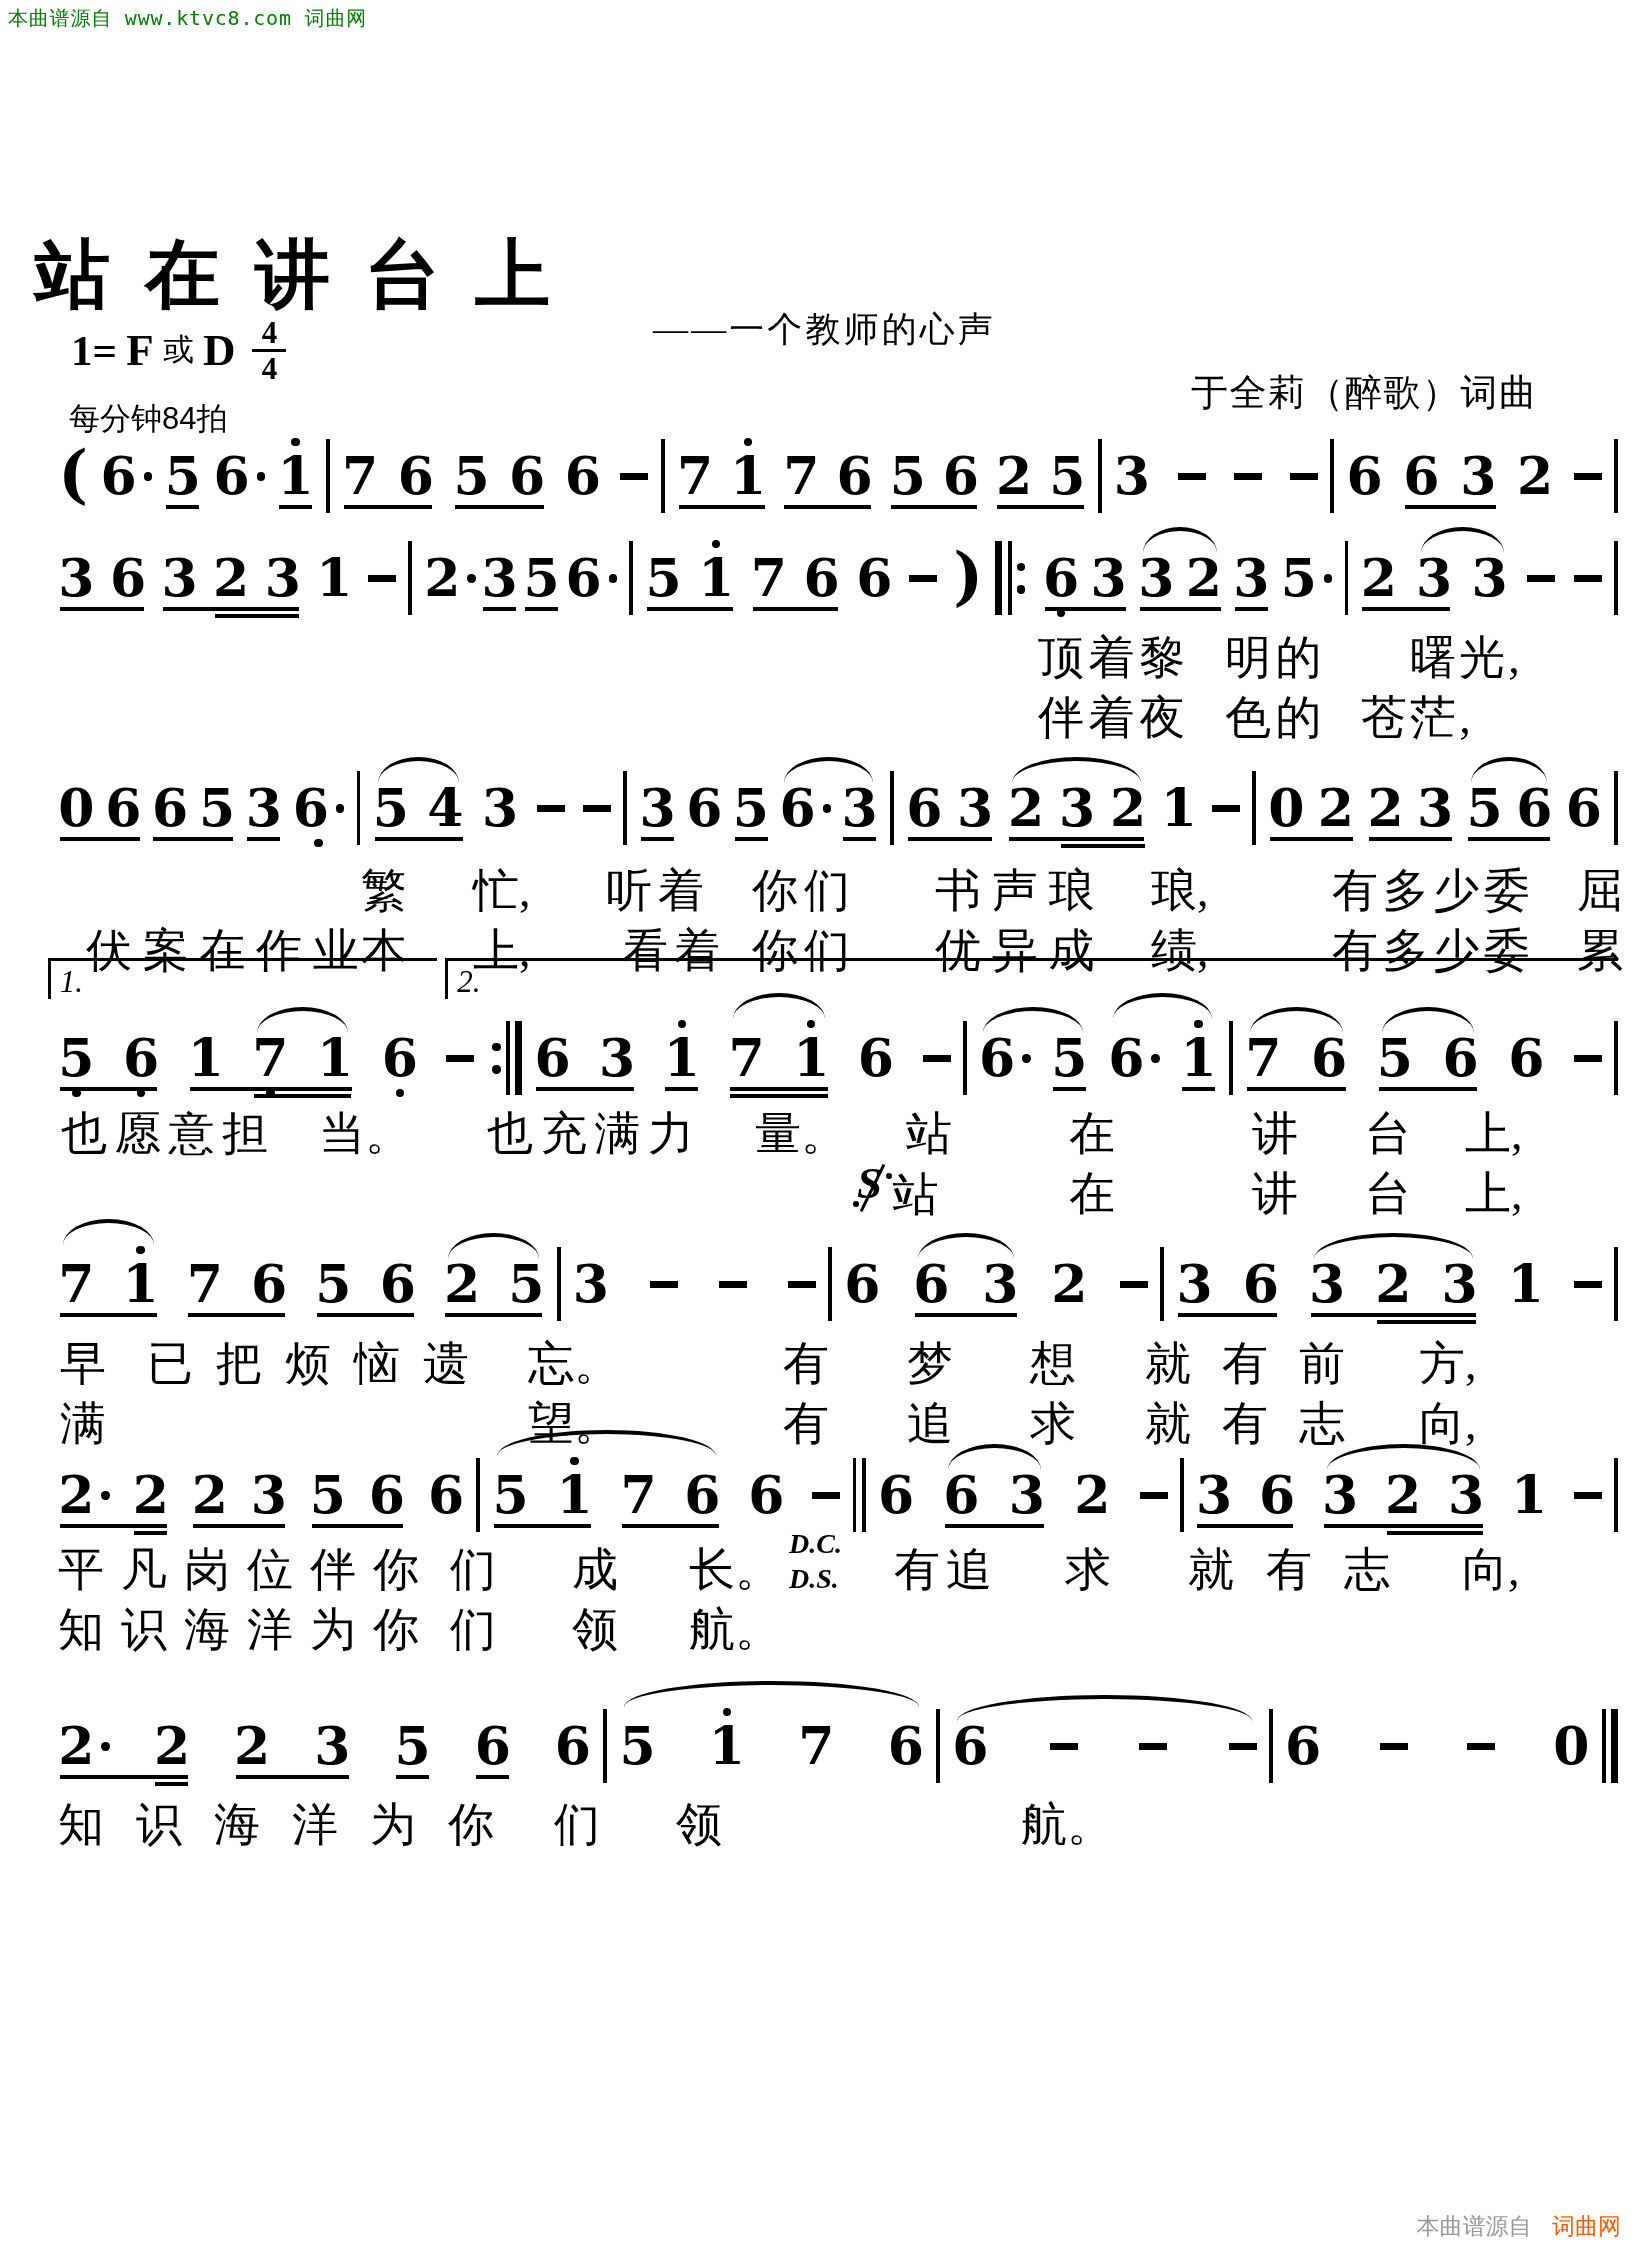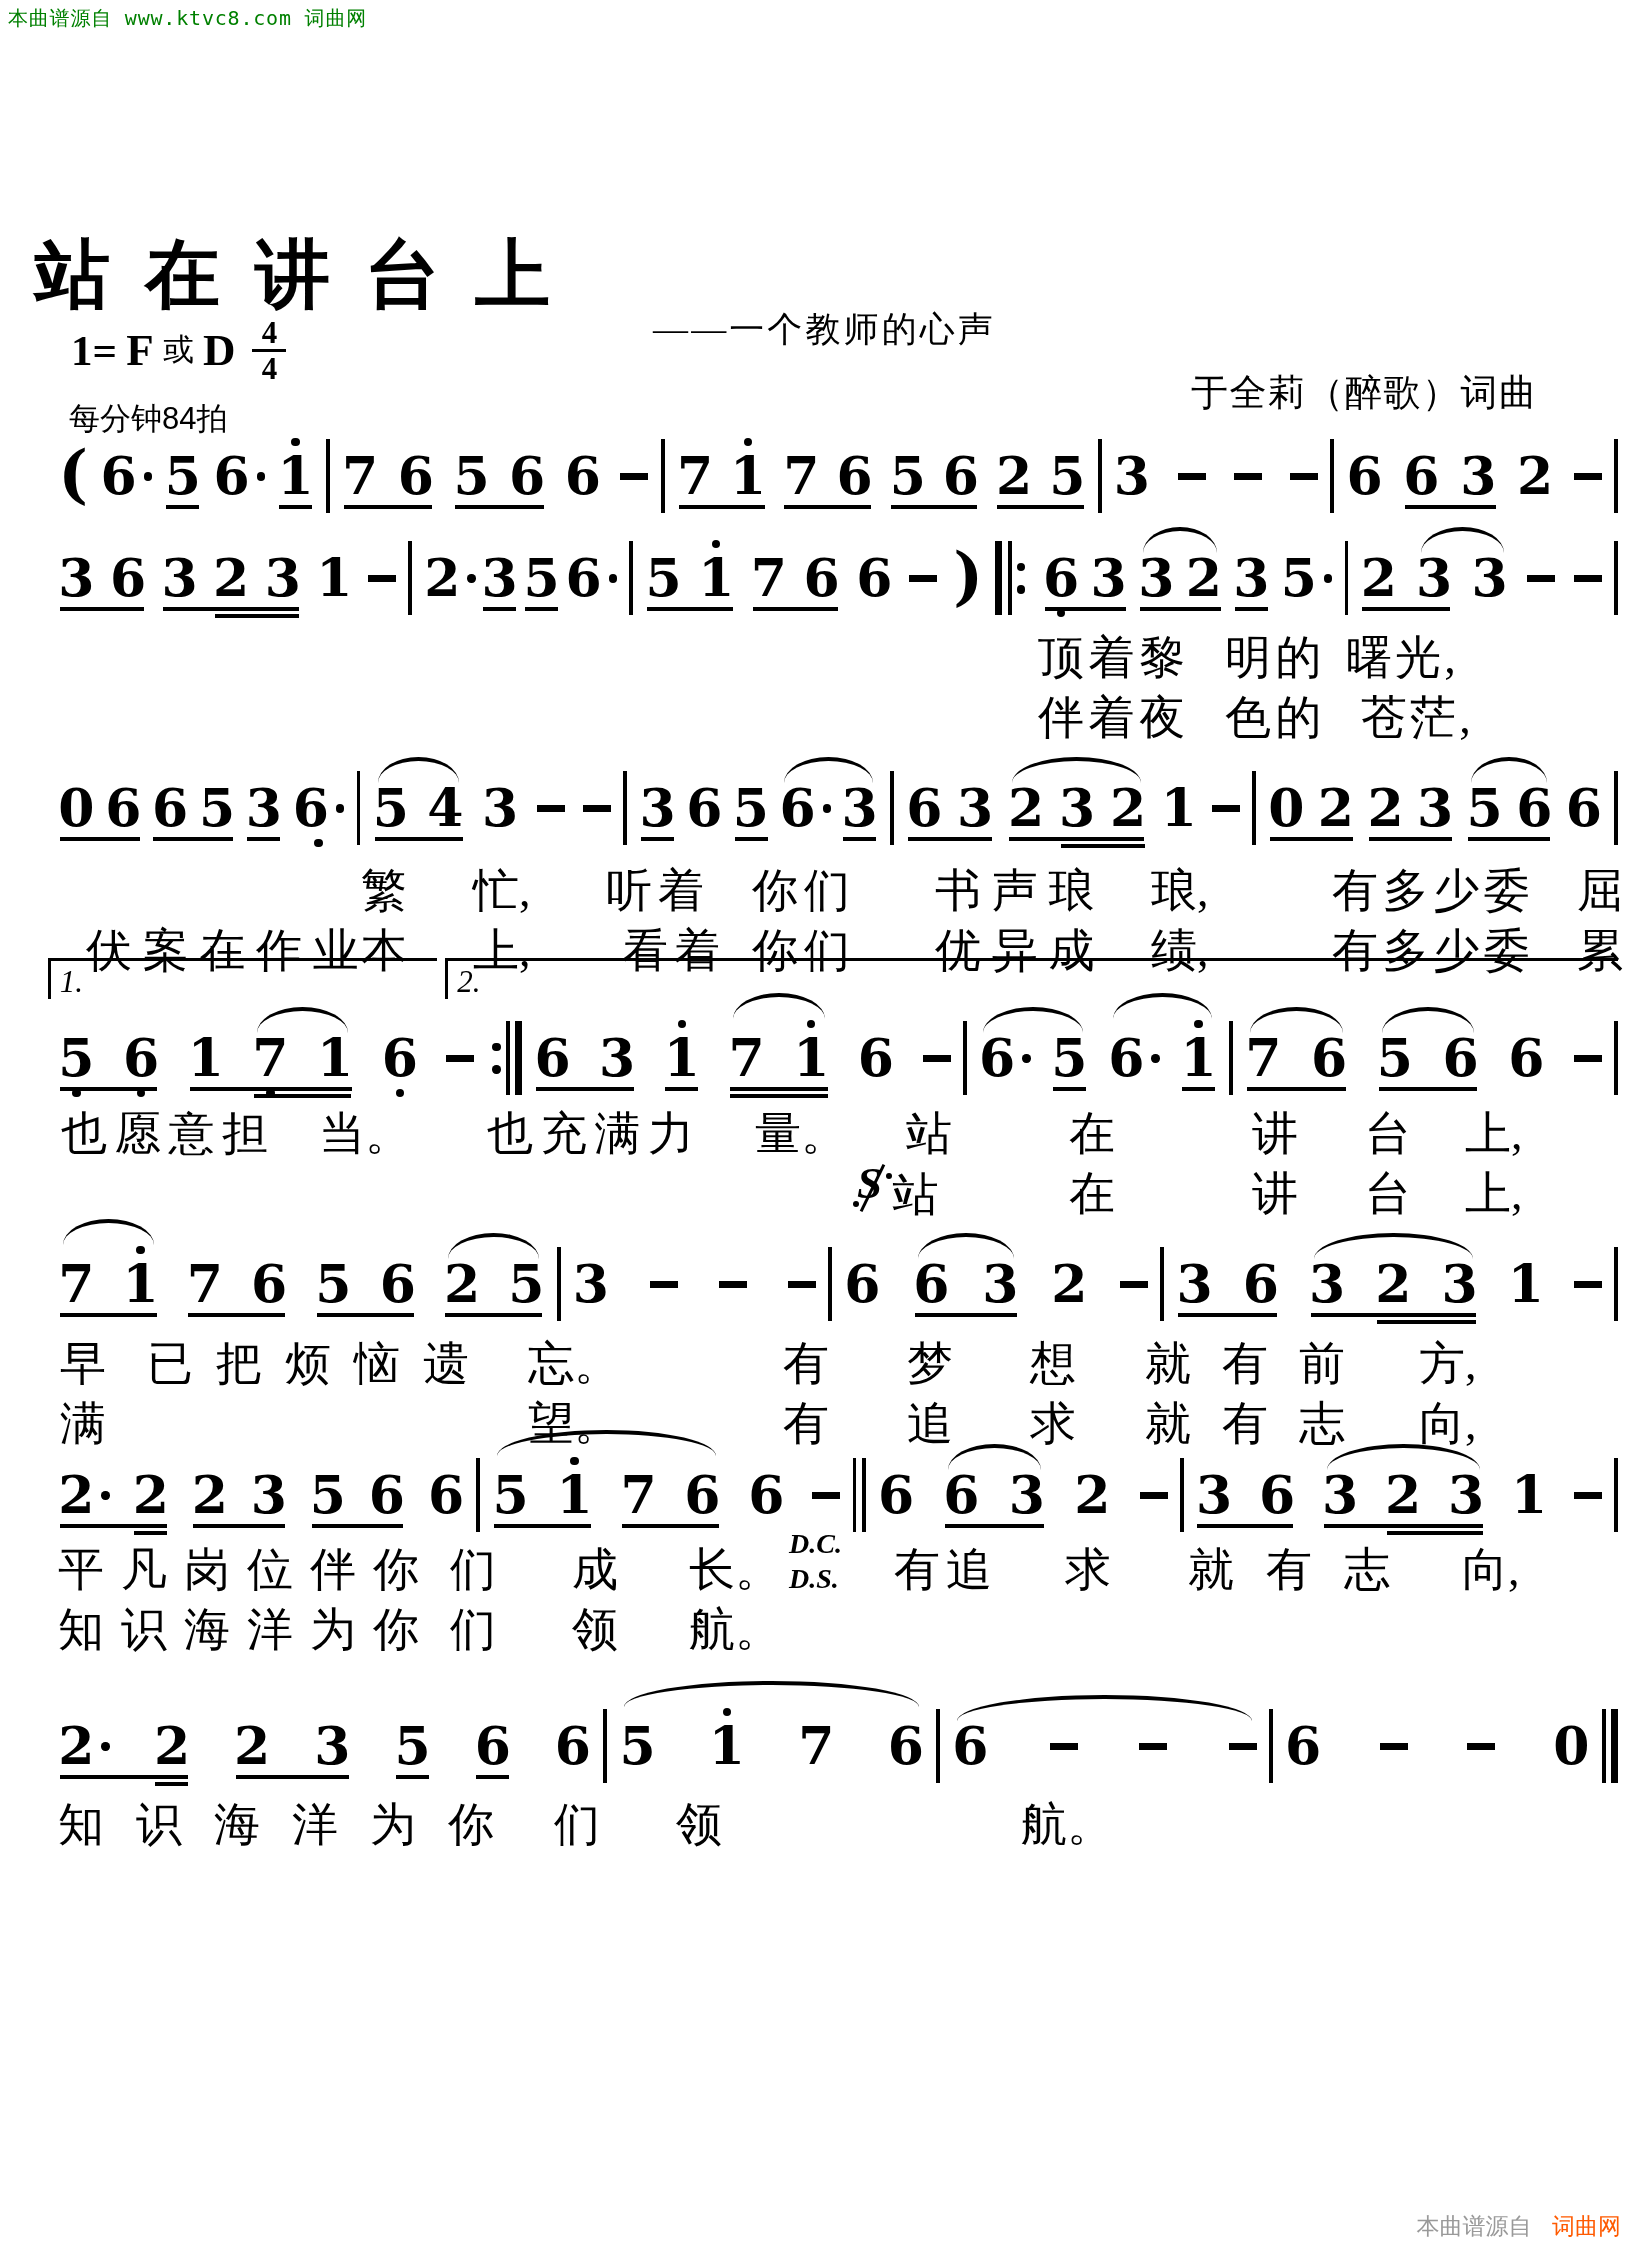--- a/index.html
+++ b/index.html
@@ -1668,21 +1668,21 @@
   </div>
 
 <div class="wm-bottom">
   <span class="pre">本曲谱源自</span>
   <span class="site">词曲网</span>
 </div>
 
 <div class="lyrline" style="top: 631px;">
     <span class="lyrseg" style="left: 1038px; letter-spacing: 4.6px;">顶着黎</span>
     <span class="lyrseg" style="left: 1225px; letter-spacing: 4.6px;">明的</span>
-    <span class="lyrseg" style="left: 1346px; letter-spacing: 3.1px; text-align: center;">曙光,</span>
+    <span class="lyrseg" style="left: 1410px; letter-spacing: 3.1px; text-align: center;">曙光,</span>
   </div>
 <div class="lyrline" style="top: 691px;">
     <span class="lyrseg" style="left: 1038px; letter-spacing: 4.6px;">伴着夜</span>
     <span class="lyrseg" style="left: 1225px; letter-spacing: 4.6px;">色的</span>
     <span class="lyrseg" style="left: 1361px; letter-spacing: 3.1px;">苍茫,</span>
   </div>
 <div class="lyrline" style="top: 864px;">
     <span class="lyrseg" style="left: 361px;">繁</span>
     <span class="lyrseg" style="left: 473px;">忙,</span>
     <span class="lyrseg" style="left: 606px; letter-spacing: 6.1px;">听着</span>

